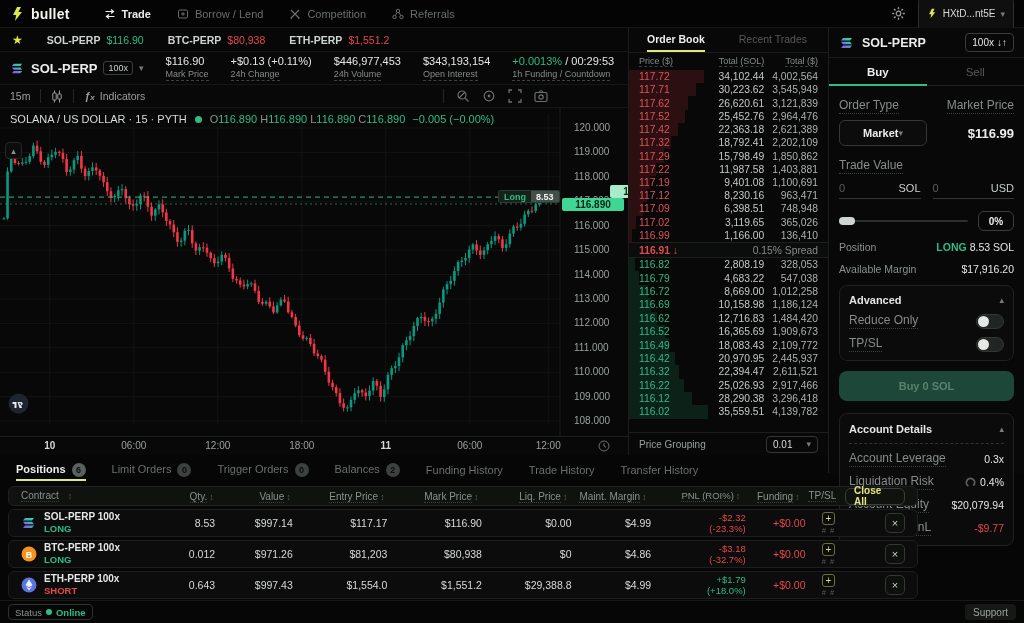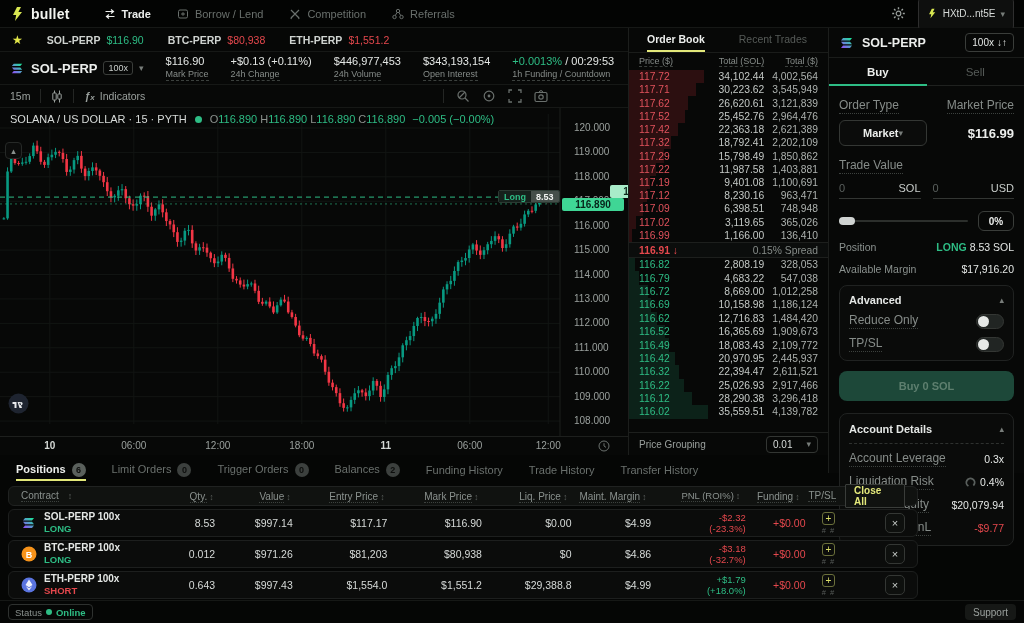--- a/index.html
+++ b/index.html
@@ -131,21 +131,21 @@
     padding-bottom:2px;border-bottom:2px solid transparent}
   .btab.active{color:#eceeec;font-weight:bold;border-bottom:2px solid #e3e87a}
   .badge{min-width:14px;height:14px;border-radius:7px;background:#3c403e;color:#0d0e0d;font-size:9px;
     font-weight:bold;display:flex;align-items:center;justify-content:center;padding:0 3px}
   .btab.active .badge{background:#5a605c}
   .ptable{position:absolute;top:31px;left:8px;width:910px}
   .phead{height:20px;background:#101210;border:1px solid #202221;border-radius:6px;display:flex;
     align-items:center;padding:0 12px;font-size:10px;color:#8a918e}
   .phead .hl{border-bottom:1px dotted #3c413e}
   .sortarr{color:#565b58;font-size:9px;margin-left:2px}
-  .closeall{margin-left:auto;height:24px;border:1px solid #3a3d3a;border-radius:1px;padding:0 8px;
+  .closeall{margin-left:auto;height:17px;border:1px solid #3a3d3a;border-radius:6px;padding:0 8px;
     color:#e3e87a;font-weight:bold;font-size:10px;display:flex;align-items:center;cursor:pointer;background:#101210}
   .prow{height:28px;margin-top:3px;border:1px solid #1d1f1e;border-radius:6px;background:#0b0c0b;
     display:flex;align-items:center;padding:0 12px;font-size:10.5px}
   .c-contract{width:140px;display:flex;align-items:center;gap:7px}
   .c-qty{width:55px;text-align:right}.c-value{width:78px;text-align:right}
   .c-entry{width:95px;text-align:right}.c-mark{width:95px;text-align:right}
   .c-liq{width:90px;text-align:right}.c-maint{width:80px;text-align:right}
   .c-pnl{width:95px;text-align:right;font-size:9.5px;line-height:1.2}
   .c-fund{width:60px;text-align:right}
   .c-tpsl{width:46px;display:flex;flex-direction:column;align-items:center;justify-content:center}

